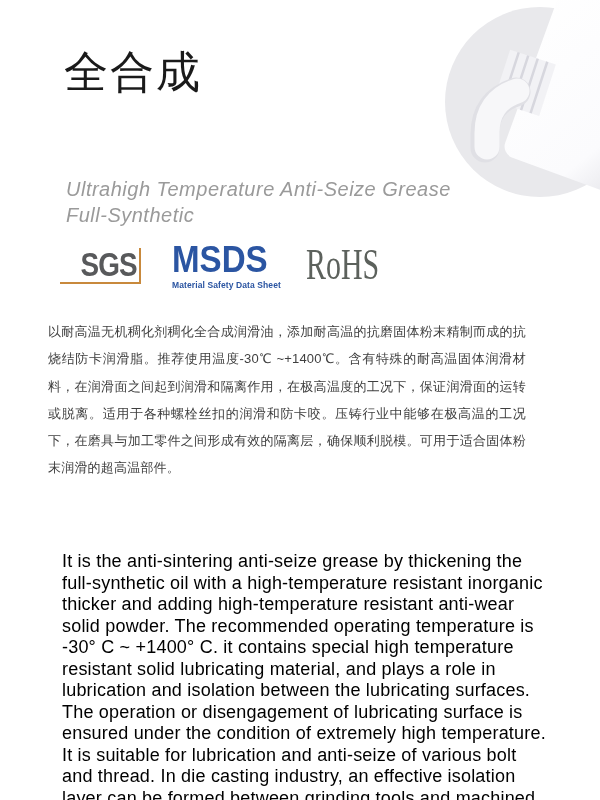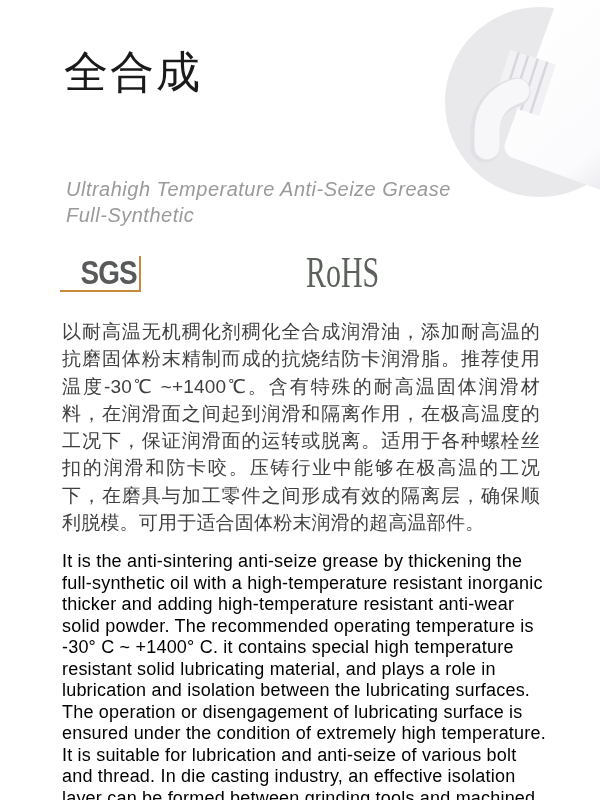--- a/index.html
+++ b/index.html
@@ -25,21 +25,21 @@
     font-size: 46px; line-height: 1.25; font-weight: 700;
     letter-spacing: 2px; color: #a72364;
   }
   .subtitle {
     position: absolute; left: 66px; top: 176px;
     font-size: 20px; line-height: 26px; font-style: italic;
     letter-spacing: 0.5px; color: #9a9a9a;
   }
 
   
-  .logos { position: absolute; left: 0; top: 248px; width: 600px; height: 52px; }
+  .logos { position: absolute; left: 0; top: 240px; width: 600px; height: 52px; }
 
   .sgs { position: absolute; left: 60px; top: 4px; width: 81px; height: 40px; }
   .sgs-text {
     position: absolute; right: 4px; bottom: 3px;
     font-size: 34px; line-height: 1; font-weight: 700; color: #58595b;
     transform: scaleX(0.82); transform-origin: right bottom;
     letter-spacing: -1px;
   }
   .sgs-line-h { position: absolute; left: 0; bottom: 0; width: 81px; height: 2px; background: #c8893c; }
   .sgs-line-v { position: absolute; right: 0; top: 4px; width: 2px; height: 36px; background: #c8893c; }
@@ -56,22 +56,22 @@
 
   .rohs { position: absolute; left: 306px; top: 3px; text-align: center; }
   .rohs-text {
     font-family: "Liberation Serif", serif;
     font-size: 44px; line-height: 1; font-weight: 400; color: #5c615c;
     transform: scaleX(0.68); transform-origin: left top; display: inline-block;
   }
 
   
   .para-zh {
-    position: absolute; left: 62px; top: 318px; width: 478px;
-    font-size: 19px; line-height: 27.3px; color: #3f3f3f;
+    position: absolute; left: 48px; top: 318px; width: 478px;
+    font-size: 13px; line-height: 27.3px; color: #3f3f3f;
     text-align: justify; letter-spacing: 0.2px;
   }
   .para-en {
     position: absolute; left: 62px; top: 551px; width: 488px;
     font-size: 18px; line-height: 21.5px; color: #000000;
     letter-spacing: 0.2px;
   }
 </style>
 </head>
 <body>
@@ -114,20 +114,24 @@
   </div>
 
   <div class="logos">
 
     <div class="sgs">
       <span class="sgs-text">SGS</span>
       <span class="sgs-line-h"></span>
       <span class="sgs-line-v"></span>
     </div>
 
+    <div class="msds">
+      <span class="msds-text">MSDS</span>
+      <div class="msds-tagline">Material Safety Data Sheet</div>
+    </div>
 
     <div class="rohs">
       <span class="rohs-text">RoHS</span>
     </div>
 
   </div>
 
   <p class="para-zh">以耐高温无机稠化剂稠化全合成润滑油，添加耐高温的抗磨固体粉末精制而成的抗烧结防卡润滑脂。推荐使用温度-30℃ ~+1400℃。含有特殊的耐高温固体润滑材料，在润滑面之间起到润滑和隔离作用，在极高温度的工况下，保证润滑面的运转或脱离。适用于各种螺栓丝扣的润滑和防卡咬。压铸行业中能够在极高温的工况下，在磨具与加工零件之间形成有效的隔离层，确保顺利脱模。可用于适合固体粉末润滑的超高温部件。</p>
   <p class="para-en">It is the anti-sintering anti-seize grease by thickening the full-synthetic oil with a high-temperature resistant inorganic thicker and adding high-temperature resistant anti-wear solid powder. The recommended operating temperature is -30° C ~ +1400° C. it contains special high temperature resistant solid lubricating material, and plays a role in lubrication and isolation between the lubricating surfaces. The operation or disengagement of lubricating surface is ensured under the condition of extremely high temperature. It is suitable for lubrication and anti-seize of various bolt and thread. In die casting industry, an effective isolation layer can be formed between grinding tools and machined parts at very high temperature to ensure smooth demoulding. It can be used for ultra-high temperature parts suitable for solid powder lubrication.</p>
 

